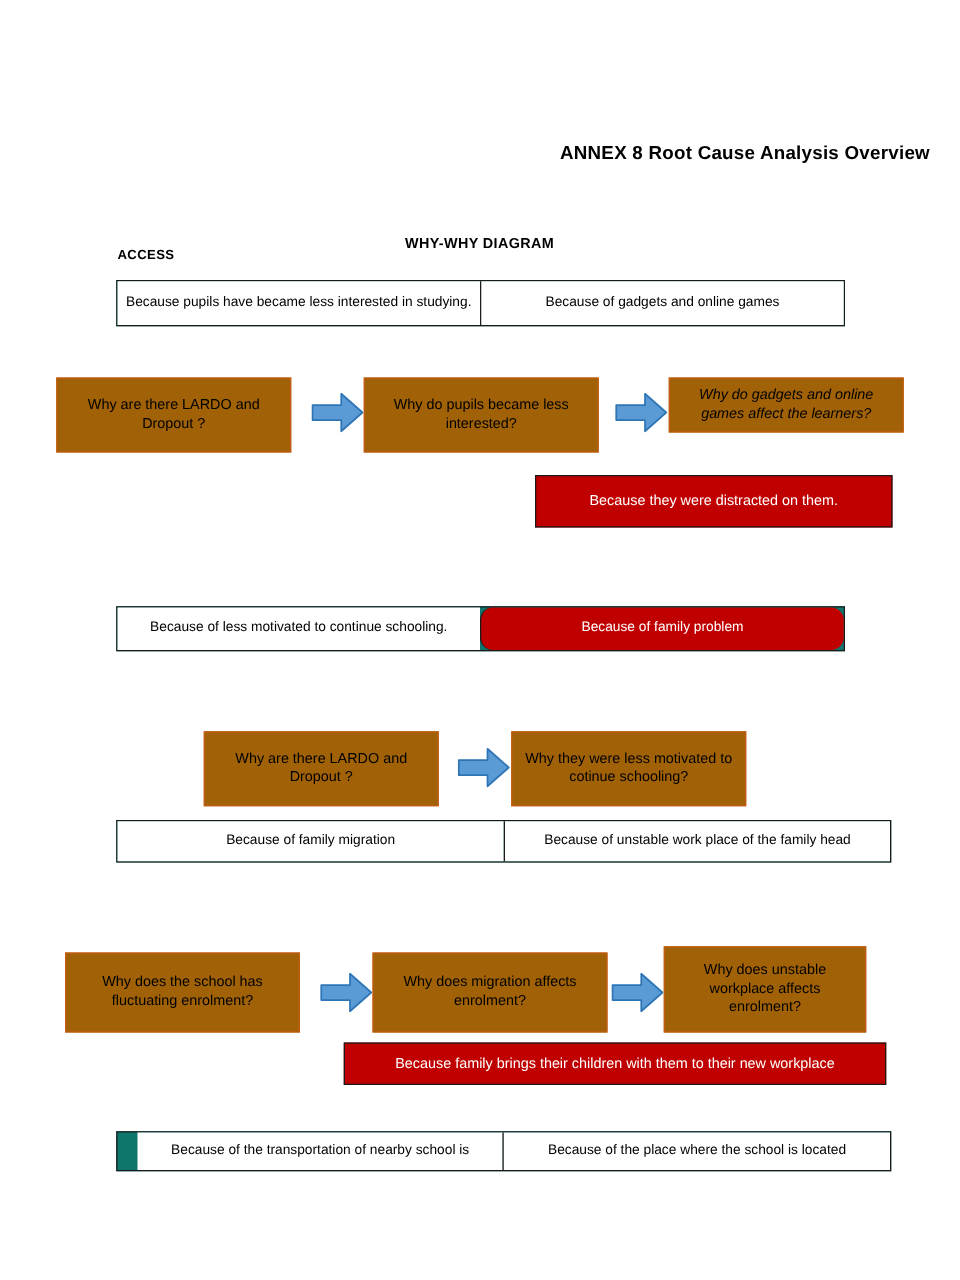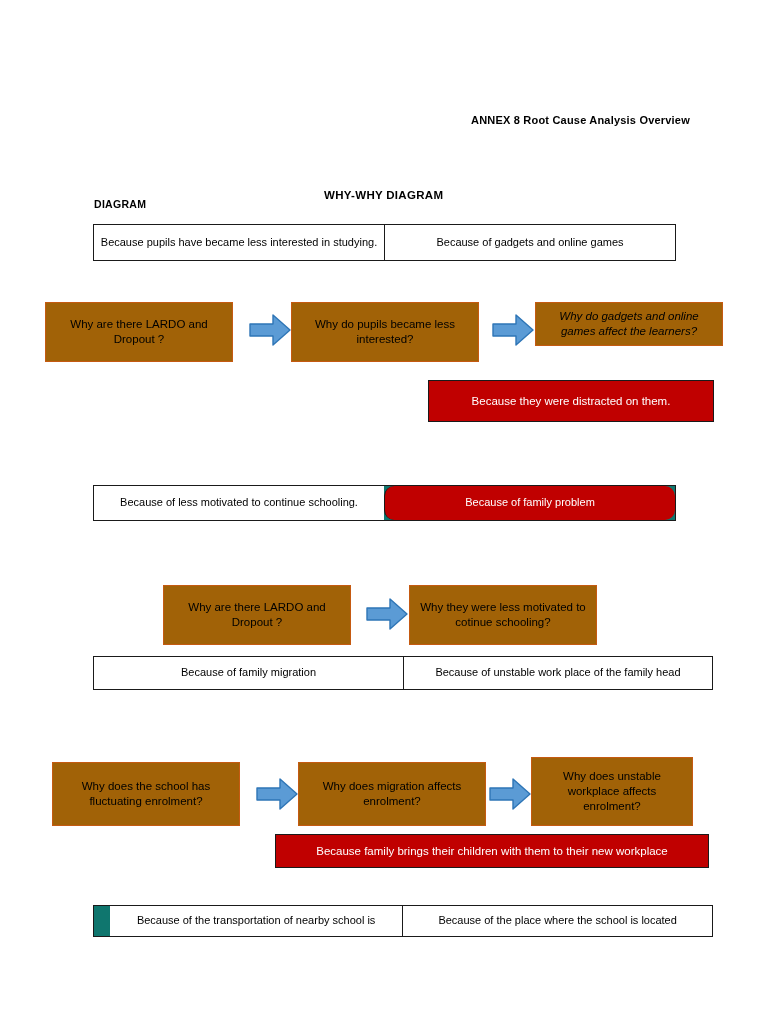--- a/index.html
+++ b/index.html
@@ -23,25 +23,24 @@
     width: 768px;
     height: 1024px;
     background: #ffffff;
   }
 
   
   .doc-header {
     position: absolute;
     left: 448px;
     top: 114px;
-    font-size: 11px;
+    font-size: 15px;
     font-weight: bold;
     letter-spacing: .2px;
     white-space: nowrap;
-    margin-left: 23px;
   }
   .diagram-title {
     position: absolute;
     left: 324px;
     top: 169px;
     font-size: 11.5px;
     font-weight: bold;
     letter-spacing: .3px;
     white-space: nowrap;
     margin-top: 20px;
@@ -126,21 +125,21 @@
 </style>
 </head>
 <body>
 
 <div class="page">
 
   <div class="doc-header">ANNEX 8 Root Cause Analysis Overview</div>
 
   <div class="diagram-title">WHY-WHY DIAGRAM</div>
 
-  <div class="section-label">DIAGRAM</div>
+  <div class="section-label">ACCESS</div>
 
   <div class="tbl abs" style="left:93px; top:224px; width:583px; height:37px;">
     <div class="cell" style="width:291px;">Because pupils have became less interested in studying.</div>
     <div class="cell" style="width:292px;">Because of gadgets and online games</div>
   </div>
 
   <div class="why-box" style="left:45px; top:302px; width:188px; height:60px;">Why are there LARDO and Dropout ?</div>
 
   <div class="arrow" style="left:249px; top:313px;">
     <svg viewBox="0 0 42 34" xmlns="http://www.w3.org/2000/svg">

